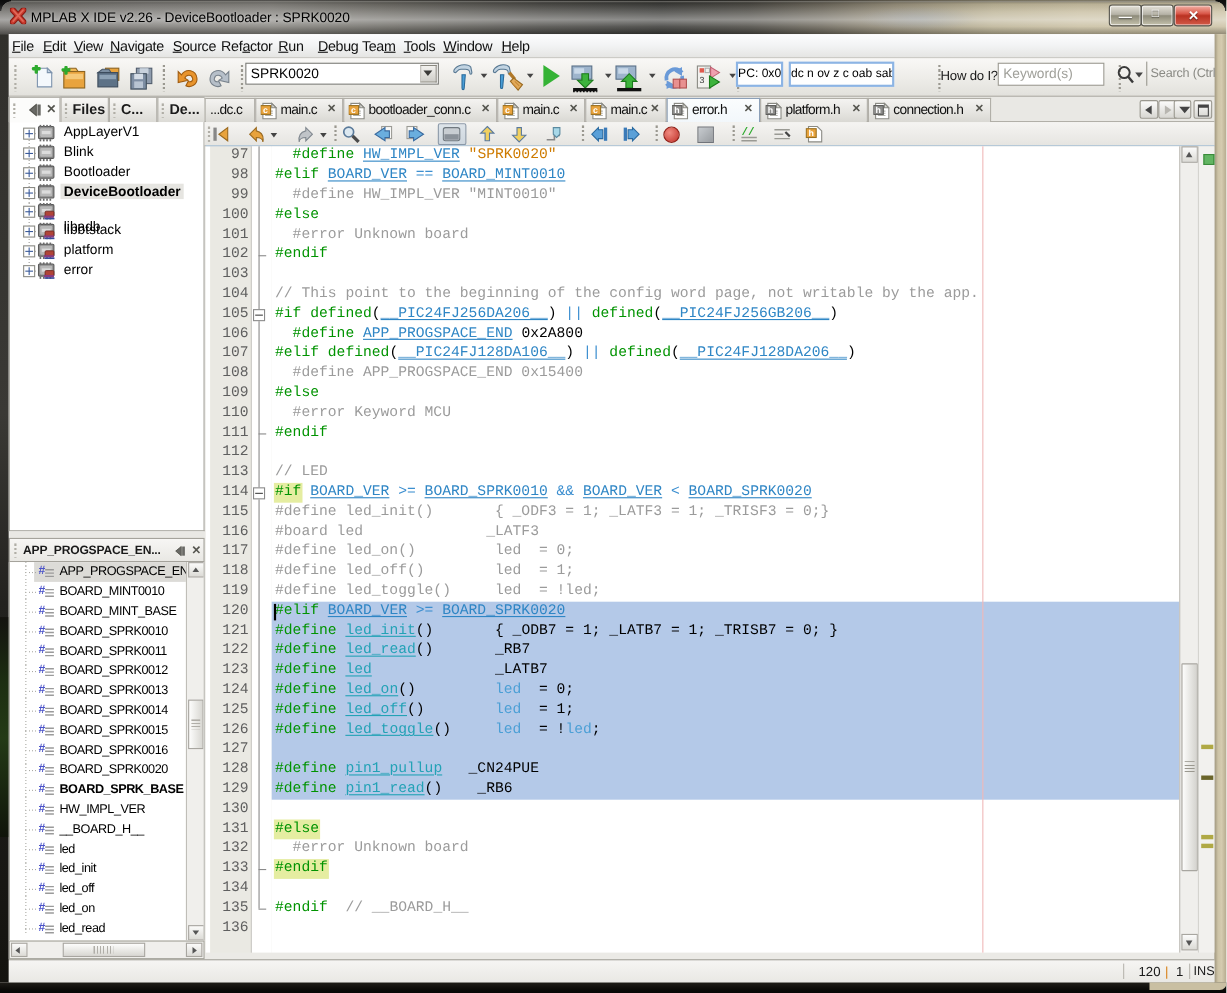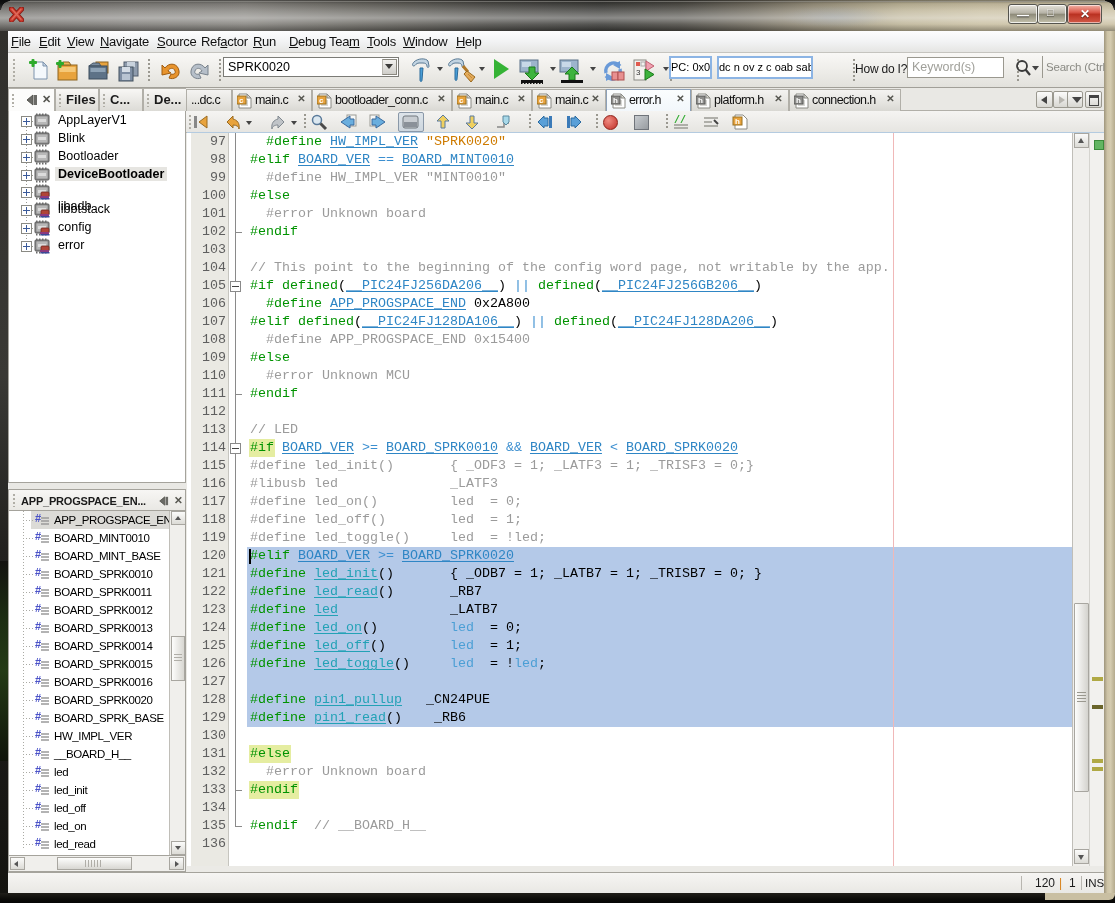--- a/index.html
+++ b/index.html
@@ -68,20 +68,21 @@
 <body>
 <div id="root">
 
   <div class="abs" id="titlebar">
       <div style="position:absolute;left:3px;top:1px;width:1109px;height:1px;background:rgba(215,213,205,0.55);"></div>
       <div style="position:absolute;left:0;top:0;width:10px;height:10px;background:radial-gradient(circle at 100% 100%, rgba(0,0,0,0) 8.5px, #141414 9px);"></div>
       <div style="position:absolute;right:0;top:0;width:10px;height:10px;background:radial-gradient(circle at 0 100%, rgba(0,0,0,0) 8.5px, #141414 9px);"></div>
       <div style="position:absolute;left:780px;top:6px;width:110px;height:22px;background:radial-gradient(ellipse at center,rgba(120,140,170,0.35),rgba(120,140,170,0) 70%);"></div>
       <div class="sheen"></div>
     </div>
+  <div class="abs" id="title-text">MPLAB X IDE v2.26 - DeviceBootloader : SPRK0020</div>
   <div class="abs" id="mplab-icon" style="left:9px;top:7px;width:15px;height:15px;">
     <svg width="15" height="15" viewBox="0 0 15 15">
       <path d="M2.5 2 L12.5 13 M12.5 2 L2.5 13" stroke="#8a1a12" stroke-width="5.5" stroke-linecap="round"></path>
       <path d="M2.5 2 L12.5 13 M12.5 2 L2.5 13" stroke="#c93a2e" stroke-width="3.5" stroke-linecap="round"></path>
       <path d="M3 2.2 L12 12.2 M12 2.2 L3 12.2" stroke="#e06a5a" stroke-width="1.4" stroke-linecap="round"></path>
     </svg>
   </div>
   <div class="abs wbtn" id="btn-min">
       <span class="wglyph" style="left:8px;top:3px;">—</span>
     </div>
@@ -418,21 +419,21 @@
             <rect x="11" y="0.5" width="1.5" height="2"></rect>
             <rect x="2" y="13.5" width="1.5" height="2"></rect>
             <rect x="5" y="13.5" width="1.5" height="2"></rect>
             <rect x="8" y="13.5" width="1.5" height="2"></rect>
             <rect x="11" y="13.5" width="1.5" height="2"></rect>
           </g>
           <rect x="7" y="8" width="8" height="5" rx="1" fill="#b04438" stroke="#702a20" stroke-width="0.8"></rect>
           <rect x="6" y="12" width="9" height="2" fill="#8a3a80"></rect>
           <rect x="6.5" y="14" width="9" height="1.5" fill="#3a4a9a"></rect>
         </svg>
-        <span style="position:absolute;left:49px;top:1px;">config</span>
+        <span style="position:absolute;left:49px;top:1px;">platform</span>
       </div>
 <div class="trow" style="top:126px;width:176px;">
         <div style="position:absolute;left:12px;top:4px;width:11px;height:11px;border:1px solid #8a8a84;background:#fff;box-sizing:border-box;">
           <div style="position:absolute;left:1px;top:4px;width:7px;height:1px;background:#3a5a9a;"></div>
           <div style="position:absolute;left:4px;top:1px;width:1px;height:7px;background:#3a5a9a;"></div>
         </div>
         <div style="position:absolute;left:23px;top:9px;width:8px;height:1px;background-image:repeating-linear-gradient(90deg,#9a9a94 0 1px,transparent 1px 3px);"></div>
         <svg style="position:absolute;left:25px;top:1px;" width="17" height="16" viewBox="0 0 17 16">
           <rect x="1" y="2" width="14" height="11" rx="1" fill="#8f8f8f" stroke="#5a5a5a"></rect>
           <rect x="2.5" y="3.5" width="11" height="8" rx="1" fill="#b8b8b8"></rect>
@@ -578,21 +579,21 @@
         <span style="position:absolute;left:45px;top:3px;">BOARD_SPRK0020</span>
       </div>
 <div class="trow" style="top:198px;width:172px;font-size:11.5px;letter-spacing:-0.4px;">
         <div style="position:absolute;left:14px;top:9px;width:10px;height:1px;background-image:repeating-linear-gradient(90deg,#aaaaa4 0 1px,transparent 1px 3px);"></div>
         <svg style="position:absolute;left:26px;top:2px;" width="15" height="14" viewBox="0 0 15 14">
           <g stroke="#9a9a9a" stroke-width="1.3">
             <path d="M6 5 H14 M6 8 H14 M6 11 H14"></path>
           </g>
           <text x="0" y="9" font-size="11" font-weight="bold" fill="#4a52c8" font-family="Liberation Sans">#</text>
         </svg>
-        <span style="position:absolute;left:45px;top:3px;">BOARD_SPRK_BASE</span>
+        <span style="position:absolute;left:45px;top:3px;font-weight:bold;">BOARD_SPRK_BASE</span>
       </div>
 <div class="trow" style="top:216px;width:172px;font-size:11.5px;letter-spacing:-0.4px;">
         <div style="position:absolute;left:14px;top:9px;width:10px;height:1px;background-image:repeating-linear-gradient(90deg,#aaaaa4 0 1px,transparent 1px 3px);"></div>
         <svg style="position:absolute;left:26px;top:2px;" width="15" height="14" viewBox="0 0 15 14">
           <g stroke="#9a9a9a" stroke-width="1.3">
             <path d="M6 5 H14 M6 8 H14 M6 11 H14"></path>
           </g>
           <text x="0" y="9" font-size="11" font-weight="bold" fill="#4a52c8" font-family="Liberation Sans">#</text>
         </svg>
         <span style="position:absolute;left:45px;top:3px;">HW_IMPL_VER</span>
@@ -924,27 +925,27 @@
 <span class="k">#else</span>
 <span class="g">  #error Unknown board</span>
 <span class="k">#endif</span>
 
 <span class="g">// This point to the beginning of the config word page, not writable by the app.</span>
 <span class="k">#if</span> <span class="k">defined</span>(<span class="m">__PIC24FJ256DA206__</span>) <span class="o">||</span> <span class="k">defined</span>(<span class="m">__PIC24FJ256GB206__</span>)
   <span class="k">#define</span> <span class="m">APP_PROGSPACE_END</span> 0x2A800
 <span class="k">#elif</span> <span class="k">defined</span>(<span class="m">__PIC24FJ128DA106__</span>) <span class="o">||</span> <span class="k">defined</span>(<span class="m">__PIC24FJ128DA206__</span>)
 <span class="g">  #define APP_PROGSPACE_END 0x15400</span>
 <span class="k">#else</span>
-<span class="g">  #error Unknown MCU</span>
+<span class="g">  #error Keyword MCU</span>
 <span class="k">#endif</span>
 
 <span class="g">// LED</span>
 <span class="k">#if</span> <span class="m">BOARD_VER</span> <span class="o">&gt;=</span> <span class="m">BOARD_SPRK0010</span> <span class="o">&amp;&amp;</span> <span class="m">BOARD_VER</span> <span class="o">&lt;</span> <span class="m">BOARD_SPRK0020</span>
 <span class="g">#define led_init()       { _ODF3 = 1; _LATF3 = 1; _TRISF3 = 0;}</span>
-<span class="g">#libusb led              _LATF3</span>
+<span class="g">#board led              _LATF3</span>
 <span class="g">#define led_on()         led  = 0;</span>
 <span class="g">#define led_off()        led  = 1;</span>
 <span class="g">#define led_toggle()     led  = !led;</span>
 <span class="k">#elif</span> <span class="m">BOARD_VER</span> <span class="o">&gt;=</span> <span class="m">BOARD_SPRK0020</span>
 <span class="k">#define</span> <span class="d">led_init</span>()       { _ODB7 = 1; _LATB7 = 1; _TRISB7 = 0; }
 <span class="k">#define</span> <span class="d">led_read</span>()       _RB7
 <span class="k">#define</span> <span class="d">led</span>              _LATB7
 <span class="k">#define</span> <span class="d">led_on</span>()         <span class="u">led</span>  = 0;
 <span class="k">#define</span> <span class="d">led_off</span>()        <span class="u">led</span>  = 1;
 <span class="k">#define</span> <span class="d">led_toggle</span>()     <span class="u">led</span>  = !<span class="u">led</span>;

